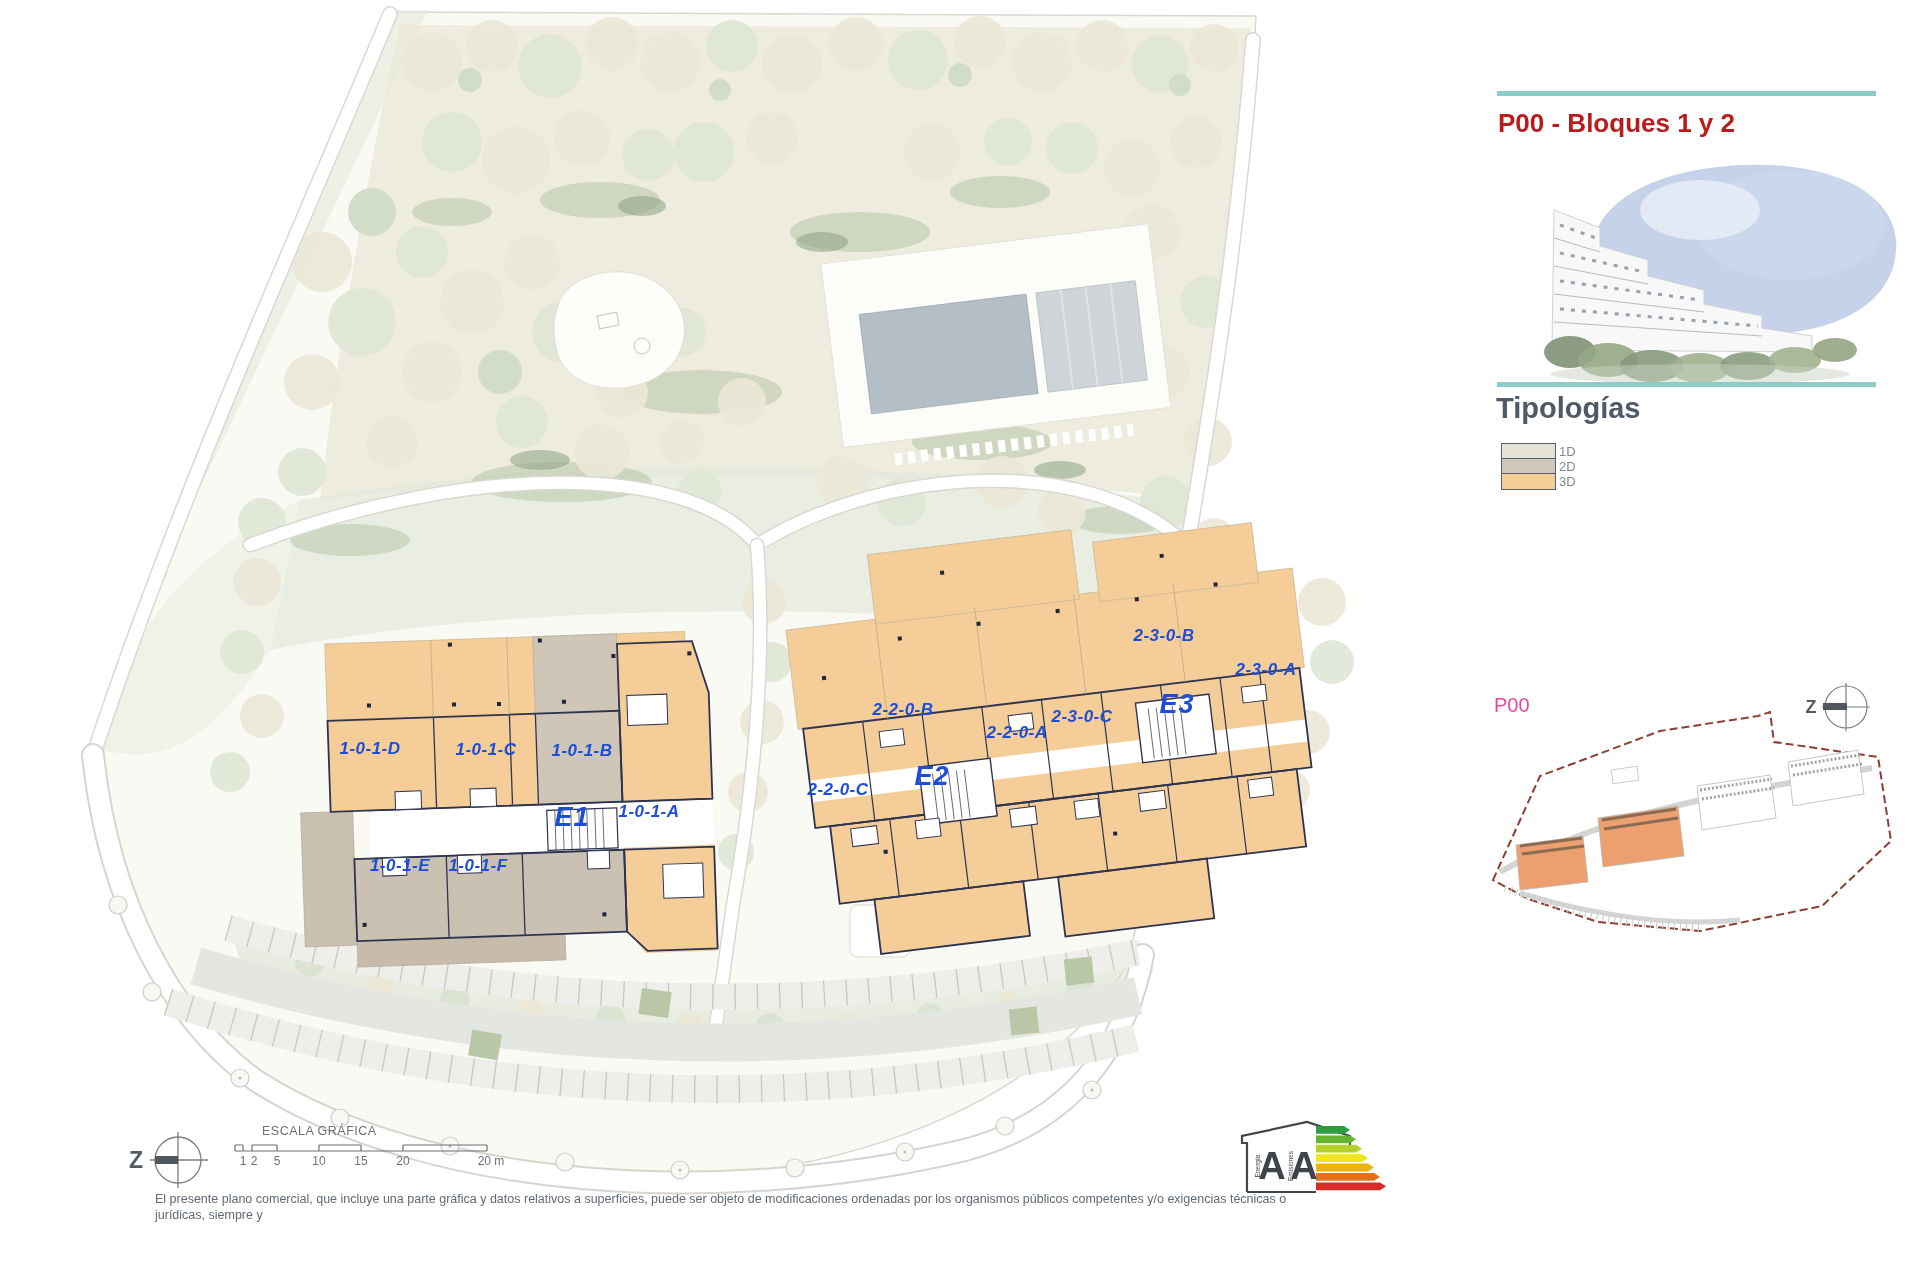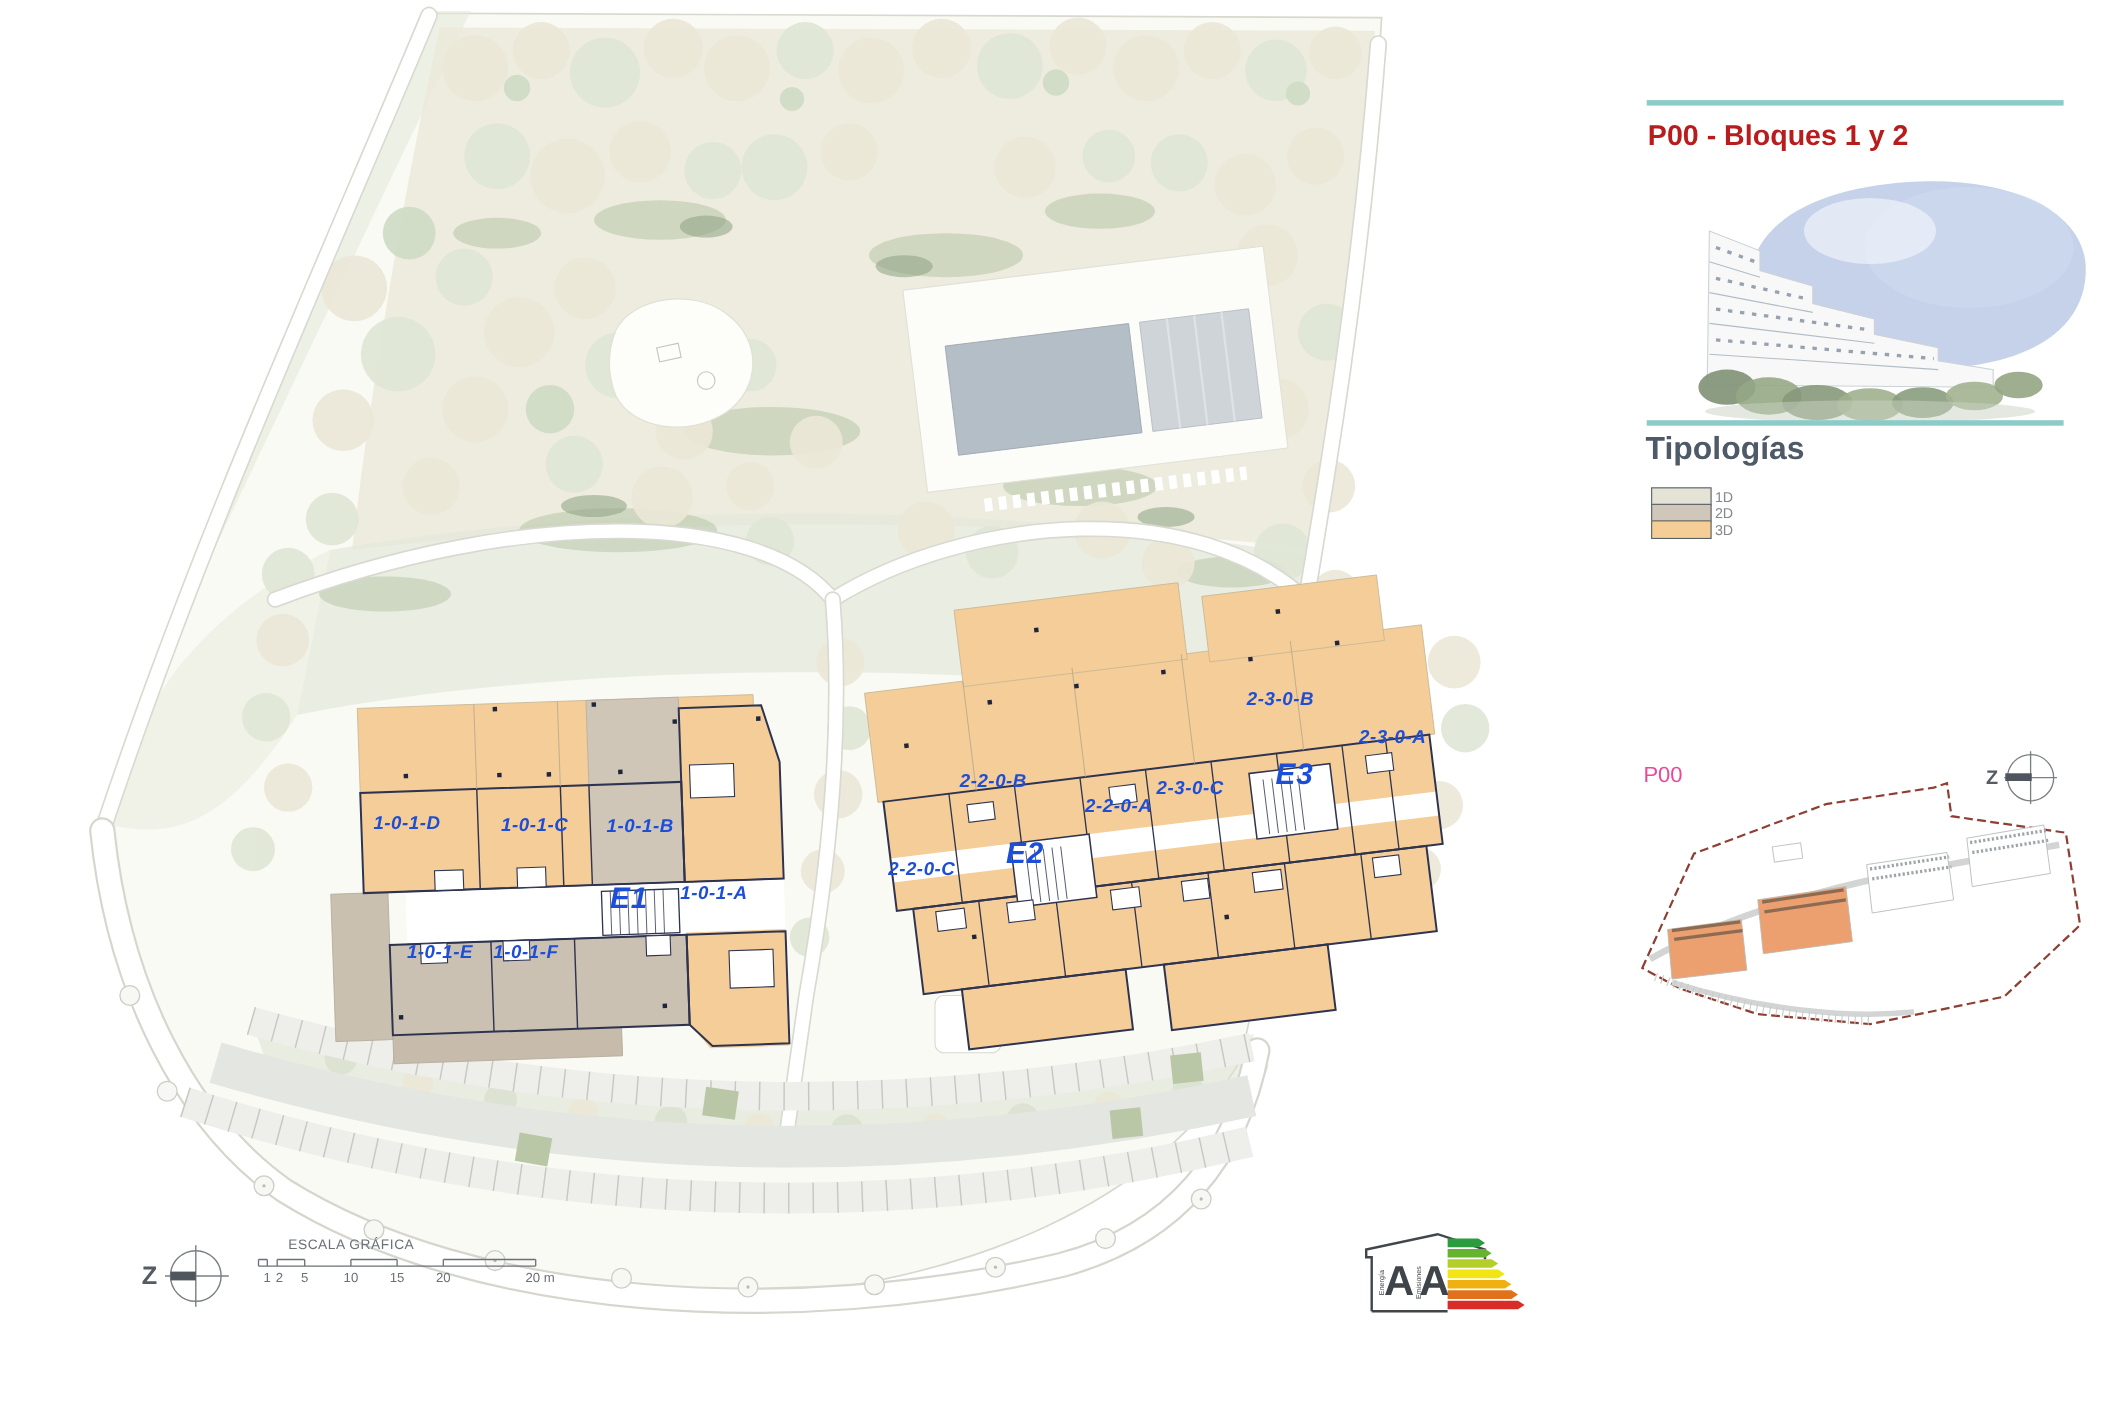--- a/index.html
+++ b/index.html
@@ -442,16 +442,17 @@
 <span class="tick ov" style="left:361px">15</span>
 <span class="tick ov" style="left:403px">20</span>
 <span class="tick ov" style="left:491px">20 m</span>
 
 <span class="ea ov" style="left:1272px;top:1166px">A</span>
 <span class="ea ov" style="left:1304px;top:1166px">A</span>
 <span class="ecap ov" style="left:1257px;top:1166px">Energía</span>
 <span class="ecap ov" style="left:1290px;top:1166px">Emisiones</span>
 
 <div class="disc">
+  <span style="display:block">El presente plano comercial, que incluye una parte gráfica y datos relativos a superficies, puede ser objeto de modificaciones ordenadas por los organismos públicos competentes y/o exigencias técnicas o jurídicas, siempre y</span>
 </div>
 <div class="version ov">V02</div>
 
 </div>
 
 </body></html>

